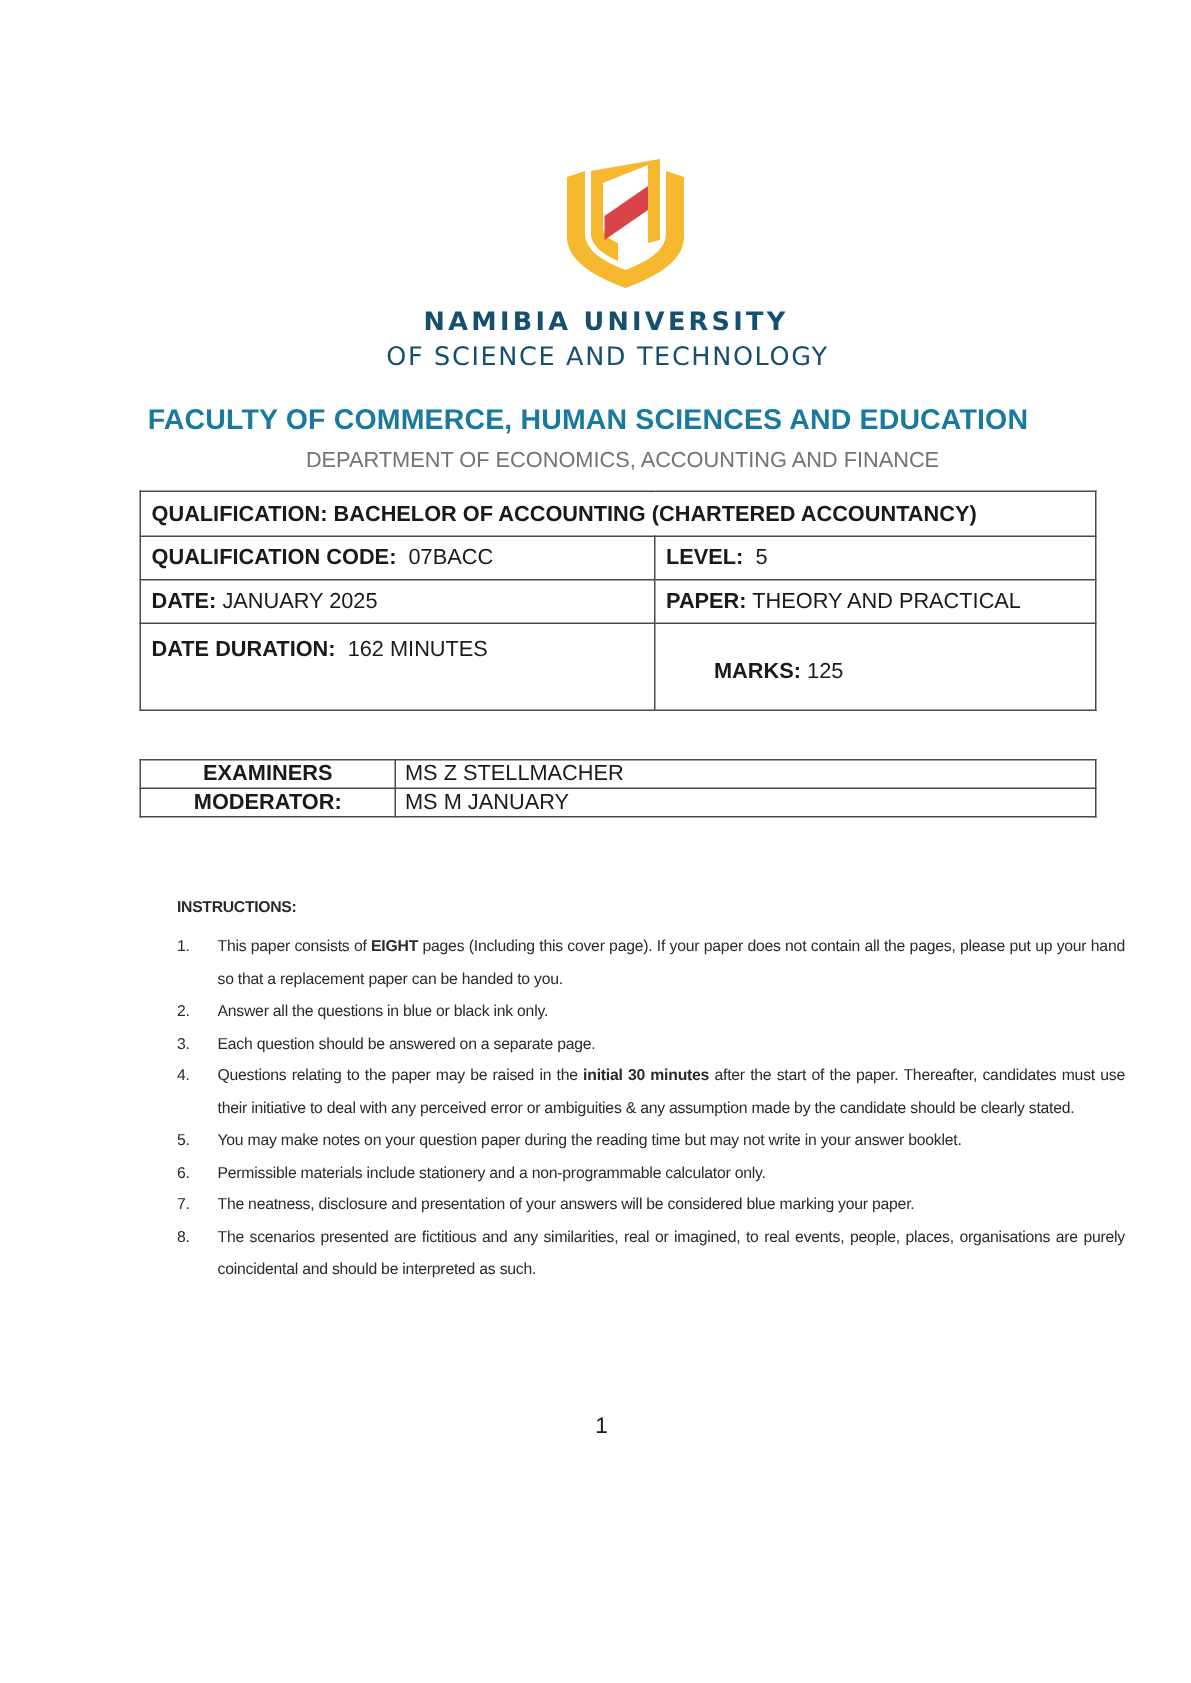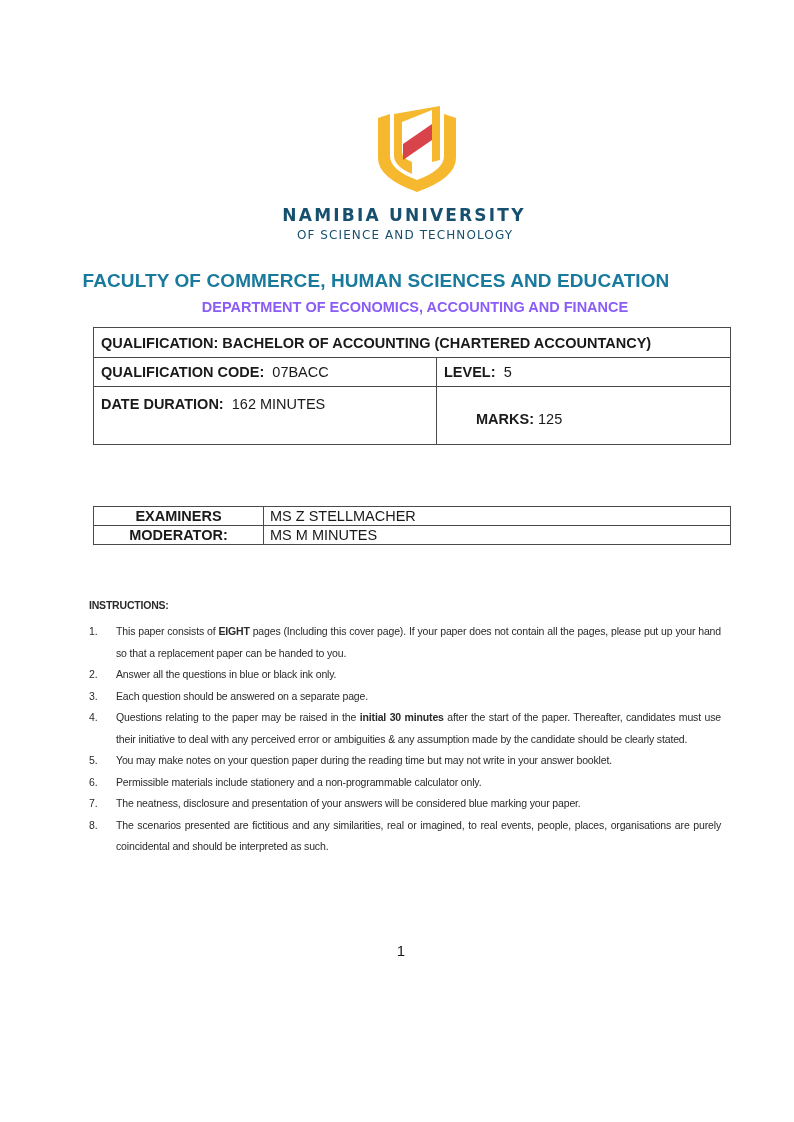--- a/index.html
+++ b/index.html
@@ -36,48 +36,48 @@
       padding-left: 14px;
       box-sizing: border-box;
     }
     .uni-sub {
       position: absolute;
       left: 0;
       width: 794px;
       text-align: center;
       top: 228px;
       font-family: "DejaVu Sans", sans-serif;
-      font-size: 12px;
+      font-size: 17px;
       letter-spacing: 1.1px;
       color: #16506e;
       padding-left: 16px;
       box-sizing: border-box;
     }
     .faculty {
       position: absolute;
-      left: 0;
+      left: 16px;
       width: 716px;
       text-align: center;
       top: 270px;
       font-size: 19px;
       font-weight: bold;
       color: #1a7a9e;
       letter-spacing: 0.1px;
       padding-left: 36px;
       box-sizing: border-box;
     }
     .department {
       position: absolute;
       left: 0;
       width: 794px;
       text-align: center;
       top: 299px;
       font-size: 14.5px;
-      font-weight: bold;
-      color: #8b5cf6;
+      font-weight: normal;
+      color: #737373;
       padding-left: 36px;
       box-sizing: border-box;
     }
     table {
       border-collapse: collapse;
       position: absolute;
     }
     .t1 {
       left: 93px;
       top: 317px;
@@ -129,21 +129,21 @@
       text-align: center;
       font-weight: bold;
     }
     .t2 td.c1 {
       width: 157px;
       font-weight: bold;
       text-align: center;
     }
     .instructions {
       position: absolute;
-      left: 89px;
+      left: 118px;
       top: 599px;
       width: 632px;
       font-family: "Liberation Sans", sans-serif;
       font-size: 11px;
       color: #2a2a2a;
     }
     .instr-title {
       font-weight: bold;
       font-size: 10.5px;
       margin-bottom: 10px;
@@ -203,20 +203,30 @@
   <tr class="row">
     <td class="left">
       <span class="lbl">QUALIFICATION CODE:</span>&nbsp;
       <span>07BACC</span>
     </td>
     <td class="right">
       <span class="lbl">LEVEL:</span>&nbsp;
       <span>5</span>
     </td>
   </tr>
+  <tr class="row">
+    <td class="left">
+      <span class="lbl">DATE:</span>
+      <span>JANUARY 2025</span>
+    </td>
+    <td class="right">
+      <span class="lbl">PAPER:</span>
+      <span>THEORY AND PRACTICAL</span>
+    </td>
+  </tr>
   <tr class="row-tall">
     <td class="left">
       <span class="lbl">DATE DURATION:</span>&nbsp;
       <span>162 MINUTES</span>
     </td>
     <td class="right">
       <span class="lbl">MARKS:</span>
       <span>125</span>
     </td>
   </tr>
@@ -224,21 +234,21 @@
   </table>
 
 <table class="t2">
   <tbody>
   <tr>
     <td class="c1">EXAMINERS</td>
     <td>MS Z STELLMACHER</td>
   </tr>
   <tr>
     <td class="c1">MODERATOR:</td>
-    <td>MS M MINUTES</td>
+    <td>MS M JANUARY</td>
   </tr>
 </tbody>
   </table>
 
 <div class="instructions">
   <div class="instr-title">INSTRUCTIONS:</div>
 
   <div class="instr-item">
     <span class="instr-num">1.</span>
     <span class="instr-text"><span>This paper consists of </span><b>EIGHT</b><span> pages (Including this cover page). If your paper does not contain all the pages, please put up your hand so that a replacement paper can be handed to you.</span></span>

